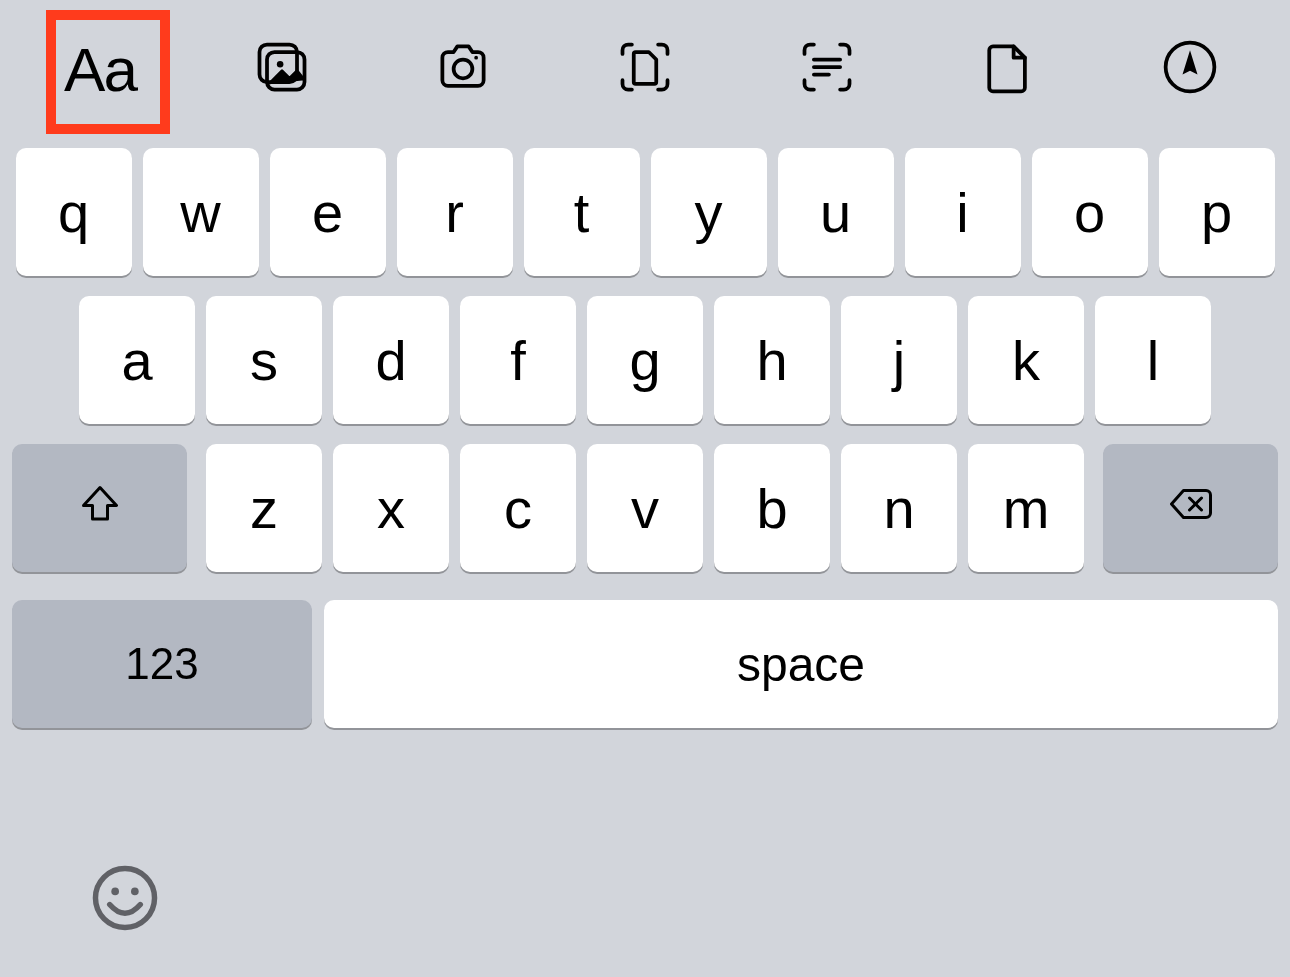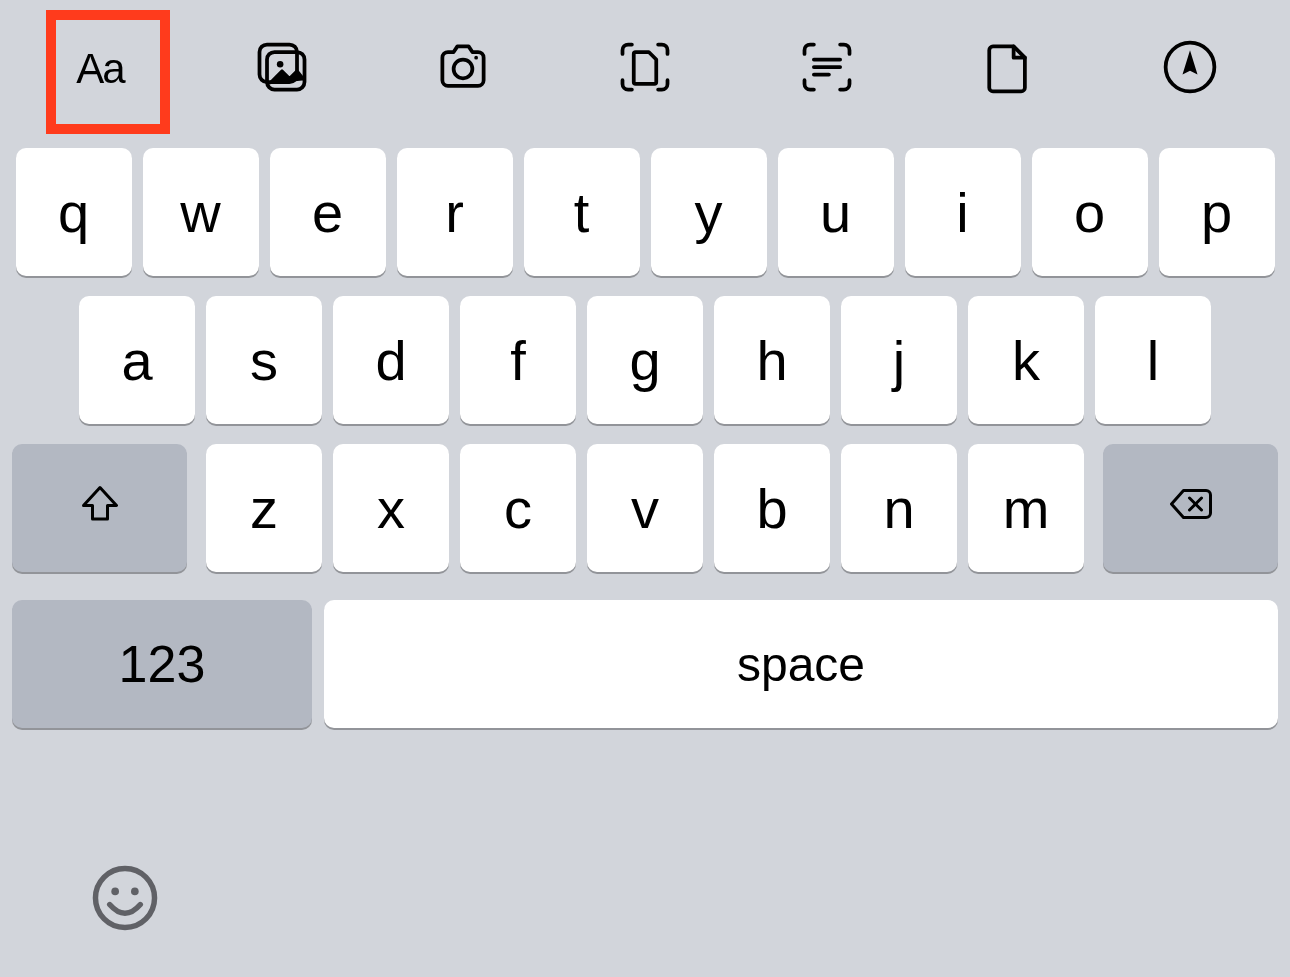--- a/index.html
+++ b/index.html
@@ -32,21 +32,21 @@
   .highlight-box {
     position: absolute;
     left: 46px;
     top: 10px;
     width: 124px;
     height: 124px;
     border: 10px solid #ff3b1c;
     pointer-events: none;
   }
   .aa-label {
-    font-size: 42px;
+    font-size: 62px;
     font-weight: 400;
     color: #000;
     letter-spacing: -2px;
   }
 
   
   .keyboard {
     padding: 10px 10px 0 10px;
   }
   .kb-row {
@@ -82,21 +82,21 @@
     margin-top: 28px;
   }
   .key-wide {
     background: #b3b8c2;
     border-radius: 10px;
     box-shadow: 0 2px 0 rgba(0,0,0,.30);
     height: 128px;
     display: flex;
     align-items: center;
     justify-content: center;
-    font-size: 52px;
+    font-size: 44px;
     color: #000;
   }
   .key-123 { width: 300px; }
   .key-space {
     flex: 1;
     background: #ffffff;
     font-size: 48px;
   }
   .key-return { width: 300px; }
 

